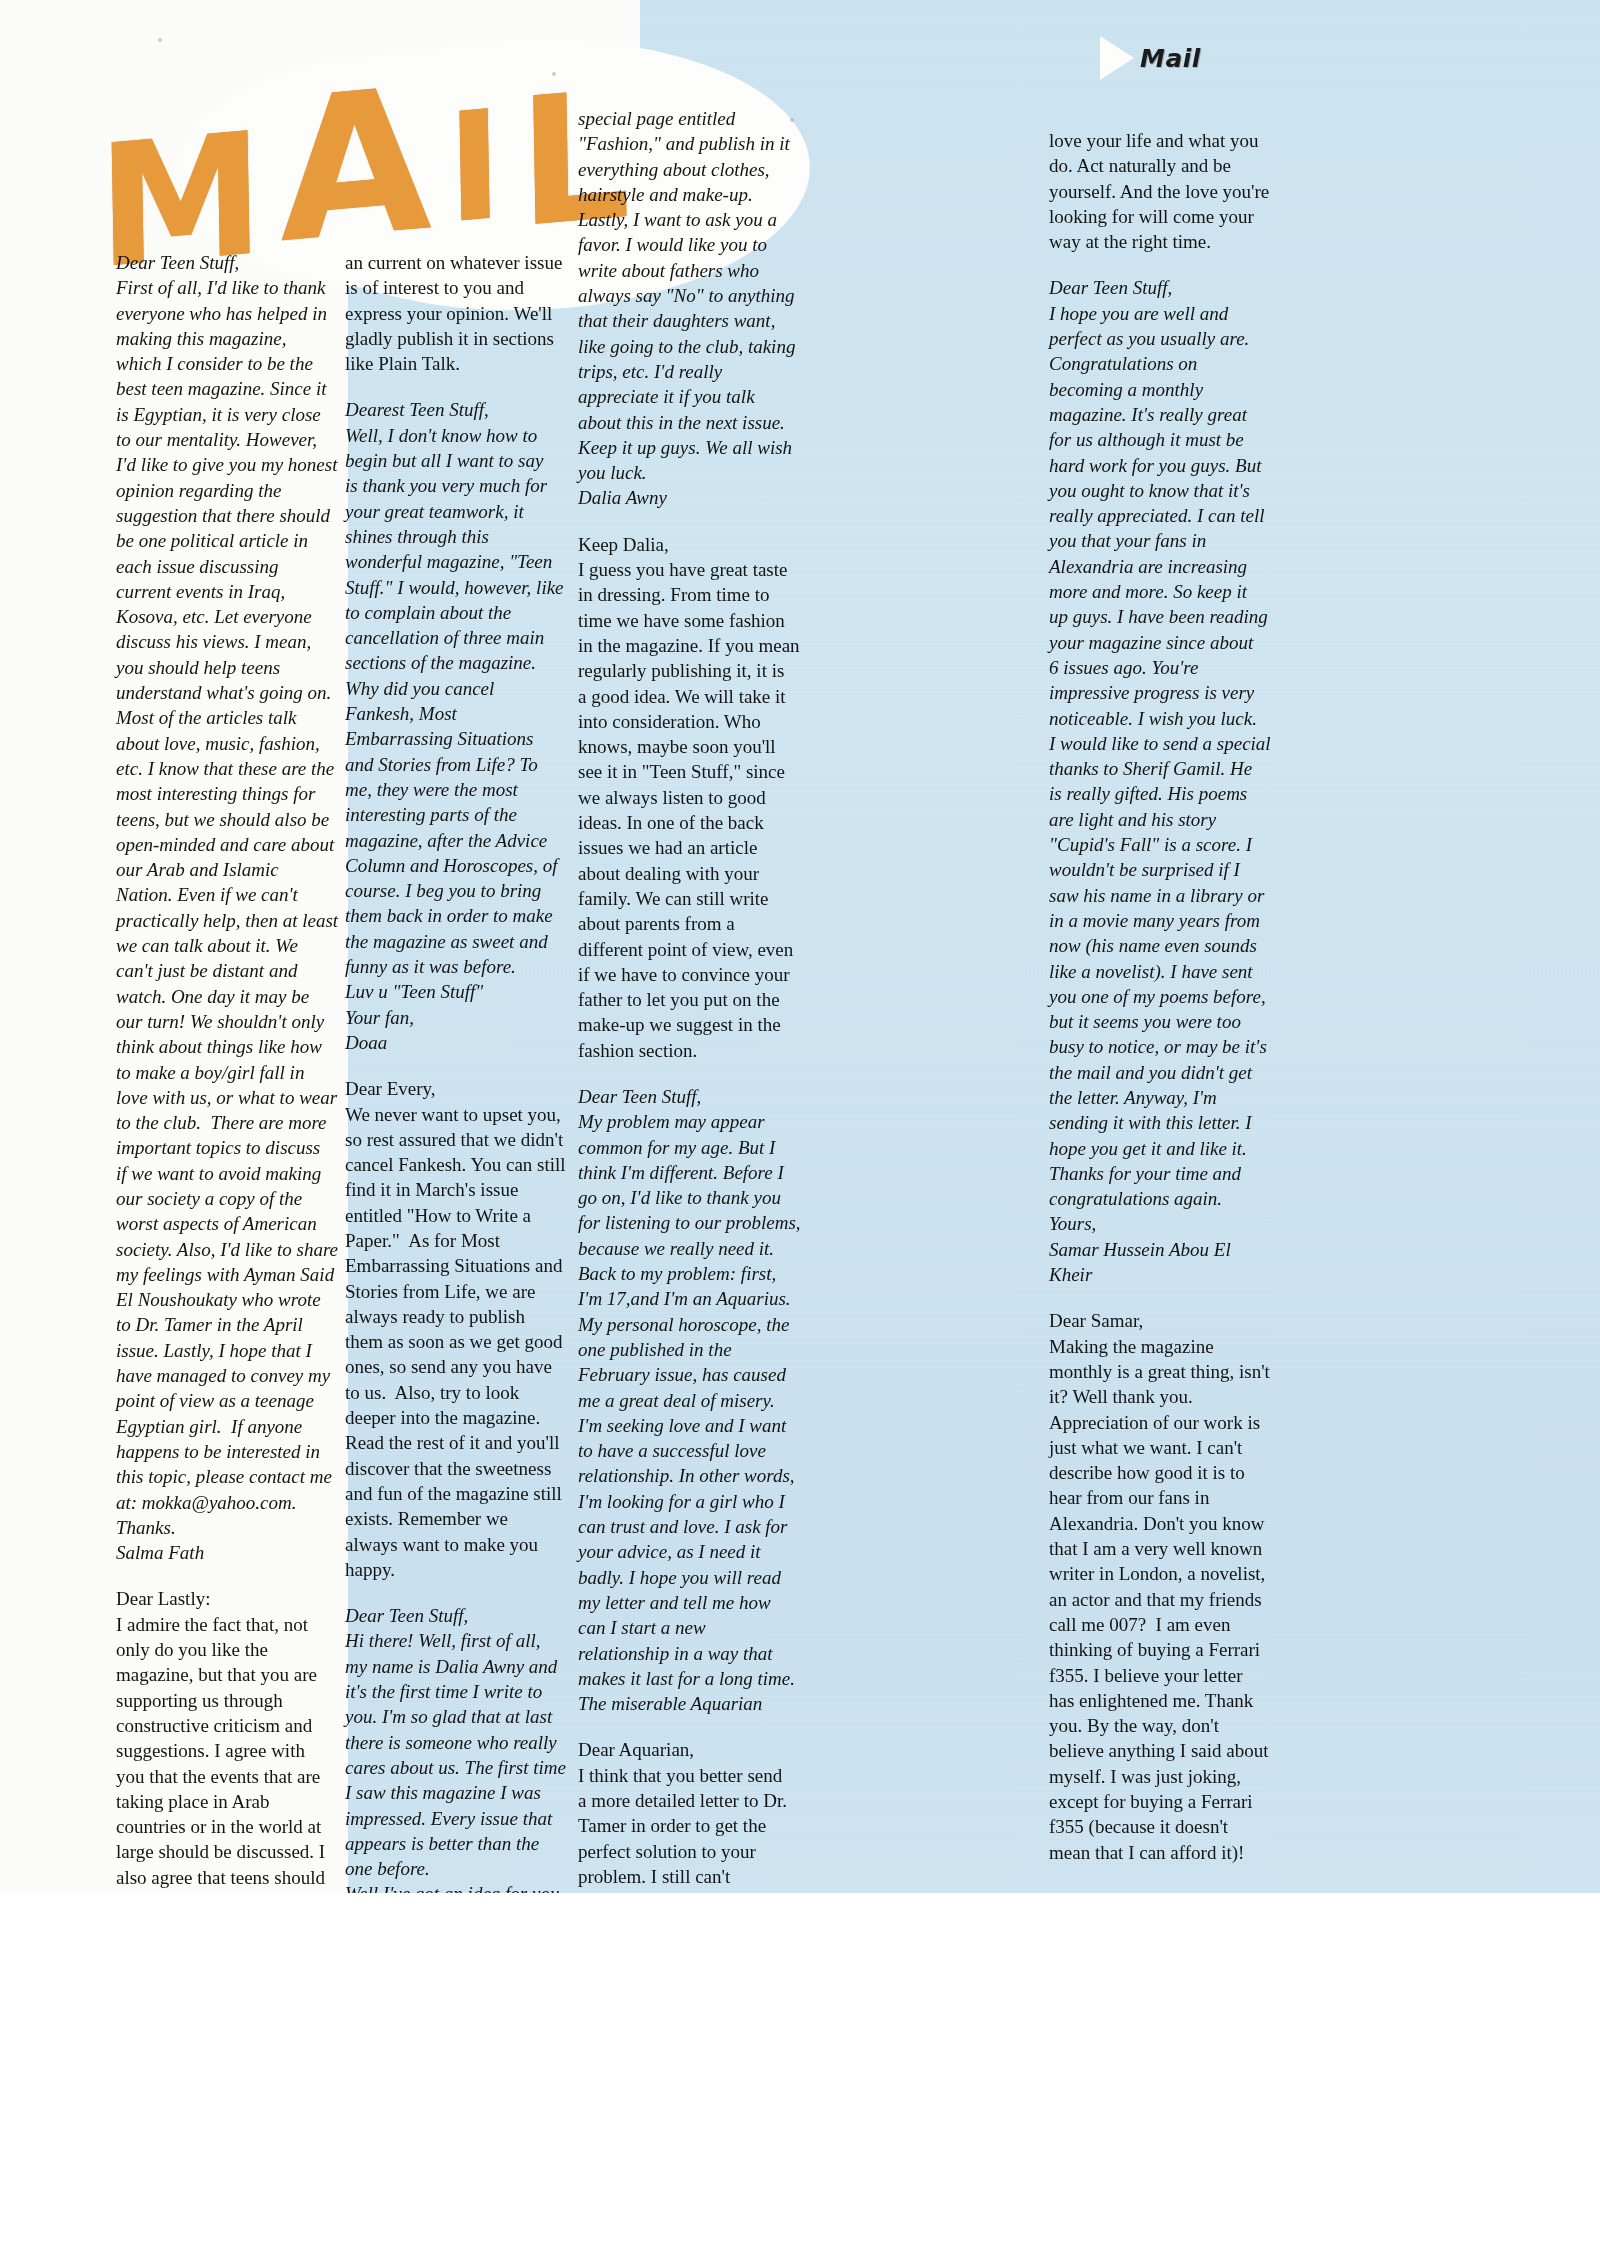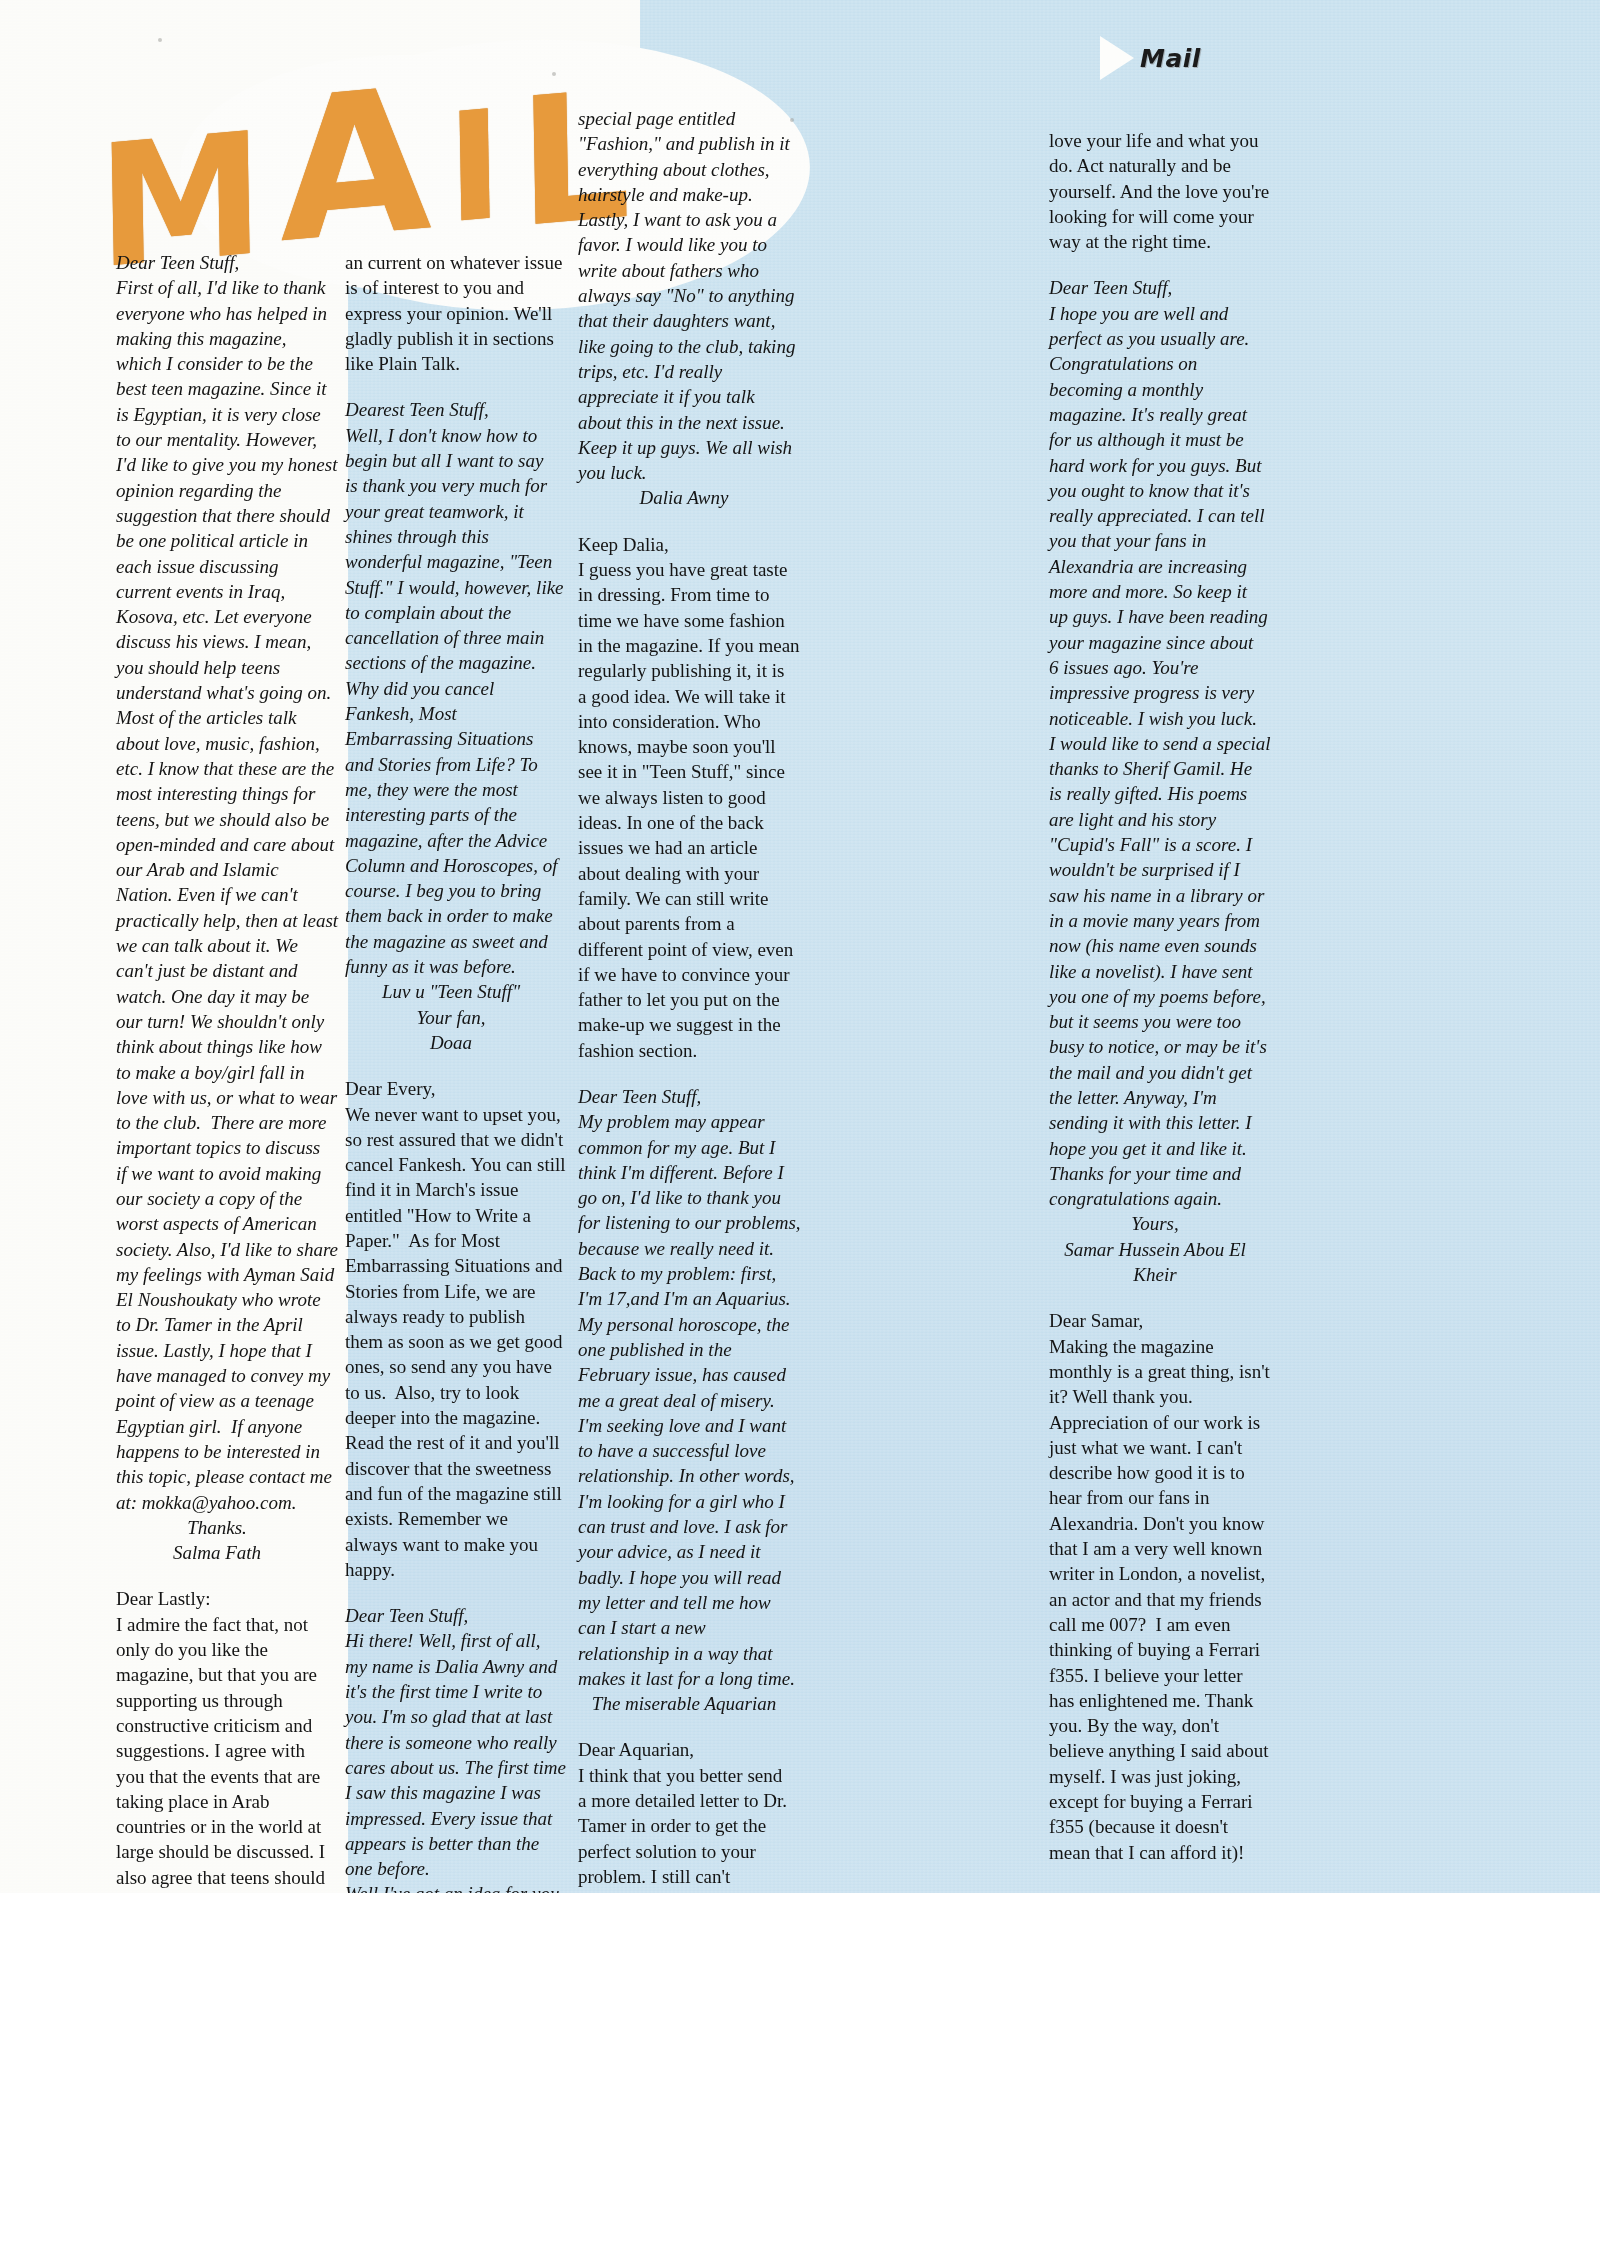--- a/index.html
+++ b/index.html
@@ -138,21 +138,21 @@
   #col2 { left: 345px; width: 212px; top: 250px; }
   #col3 { left: 578px; width: 212px; top: 106px; }
   #col5 { left: 1049px; width: 212px; top: 96px; margin-top: 32px; }
 
   .blk { margin: 0 0 0 0; }
   .blk + .blk { margin-top: 21px; }
   .letter { font-style: italic; }
   .reply  { font-style: normal; }
   .sig {
     font-style: italic;
-    text-align: center;
+    text-align: left;
     display: block;
   }
   .ln { display: block; white-space: pre; }
 
   
   .handsig {
     position: absolute;
     left: 1258px; top: 1910px;
     font-family: "DejaVu Sans", sans-serif;
     font-size: 34px;

